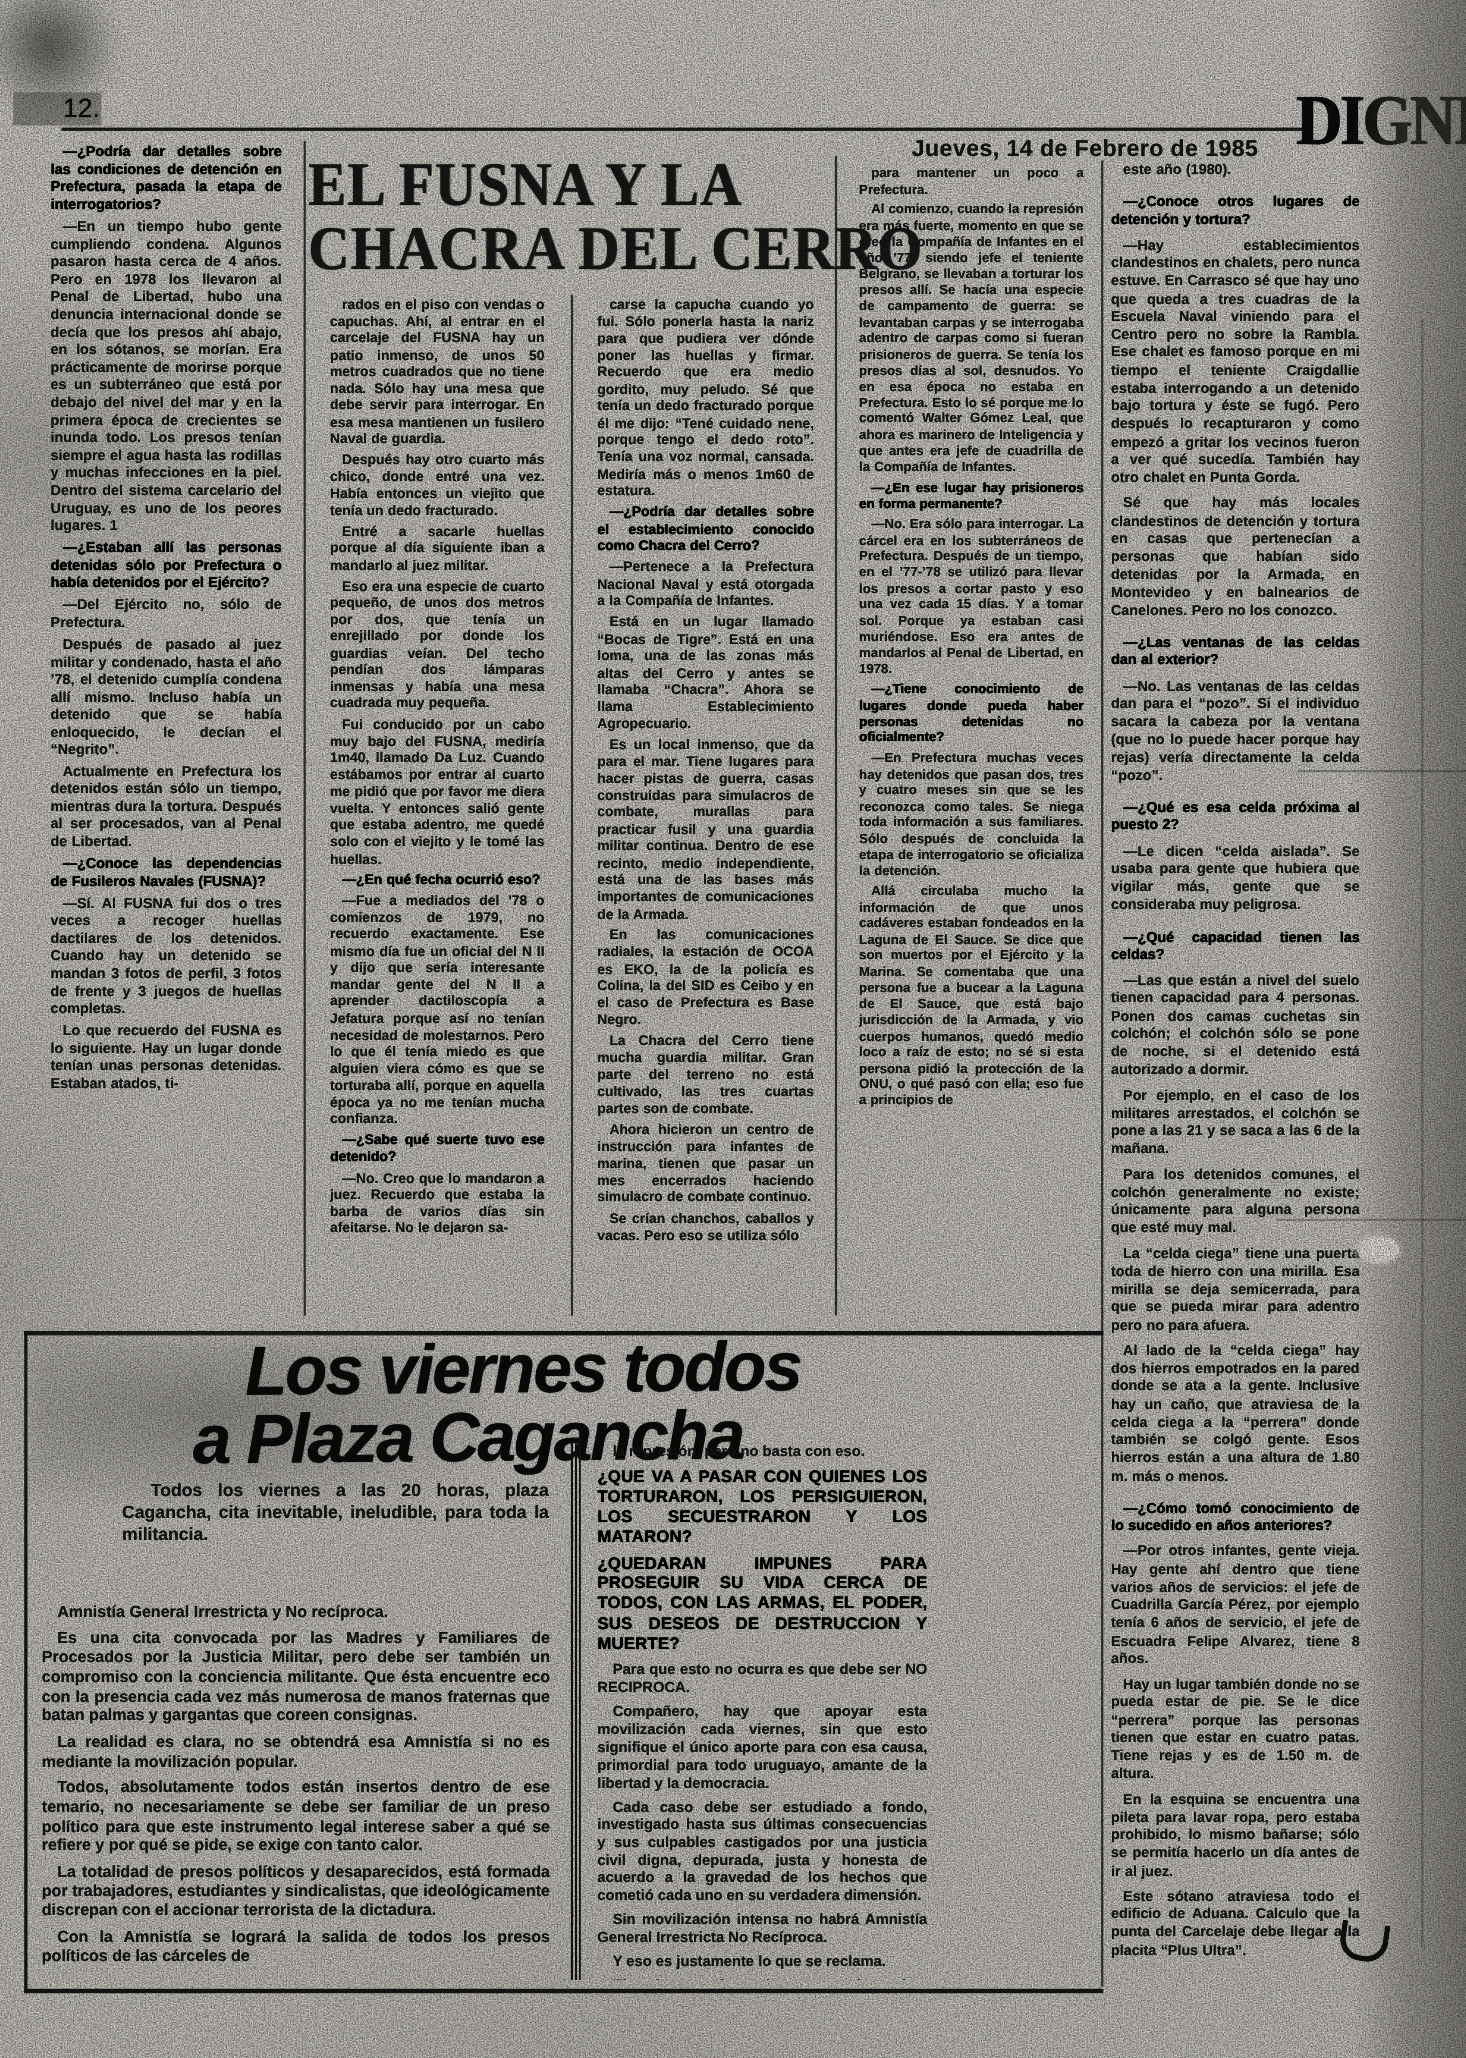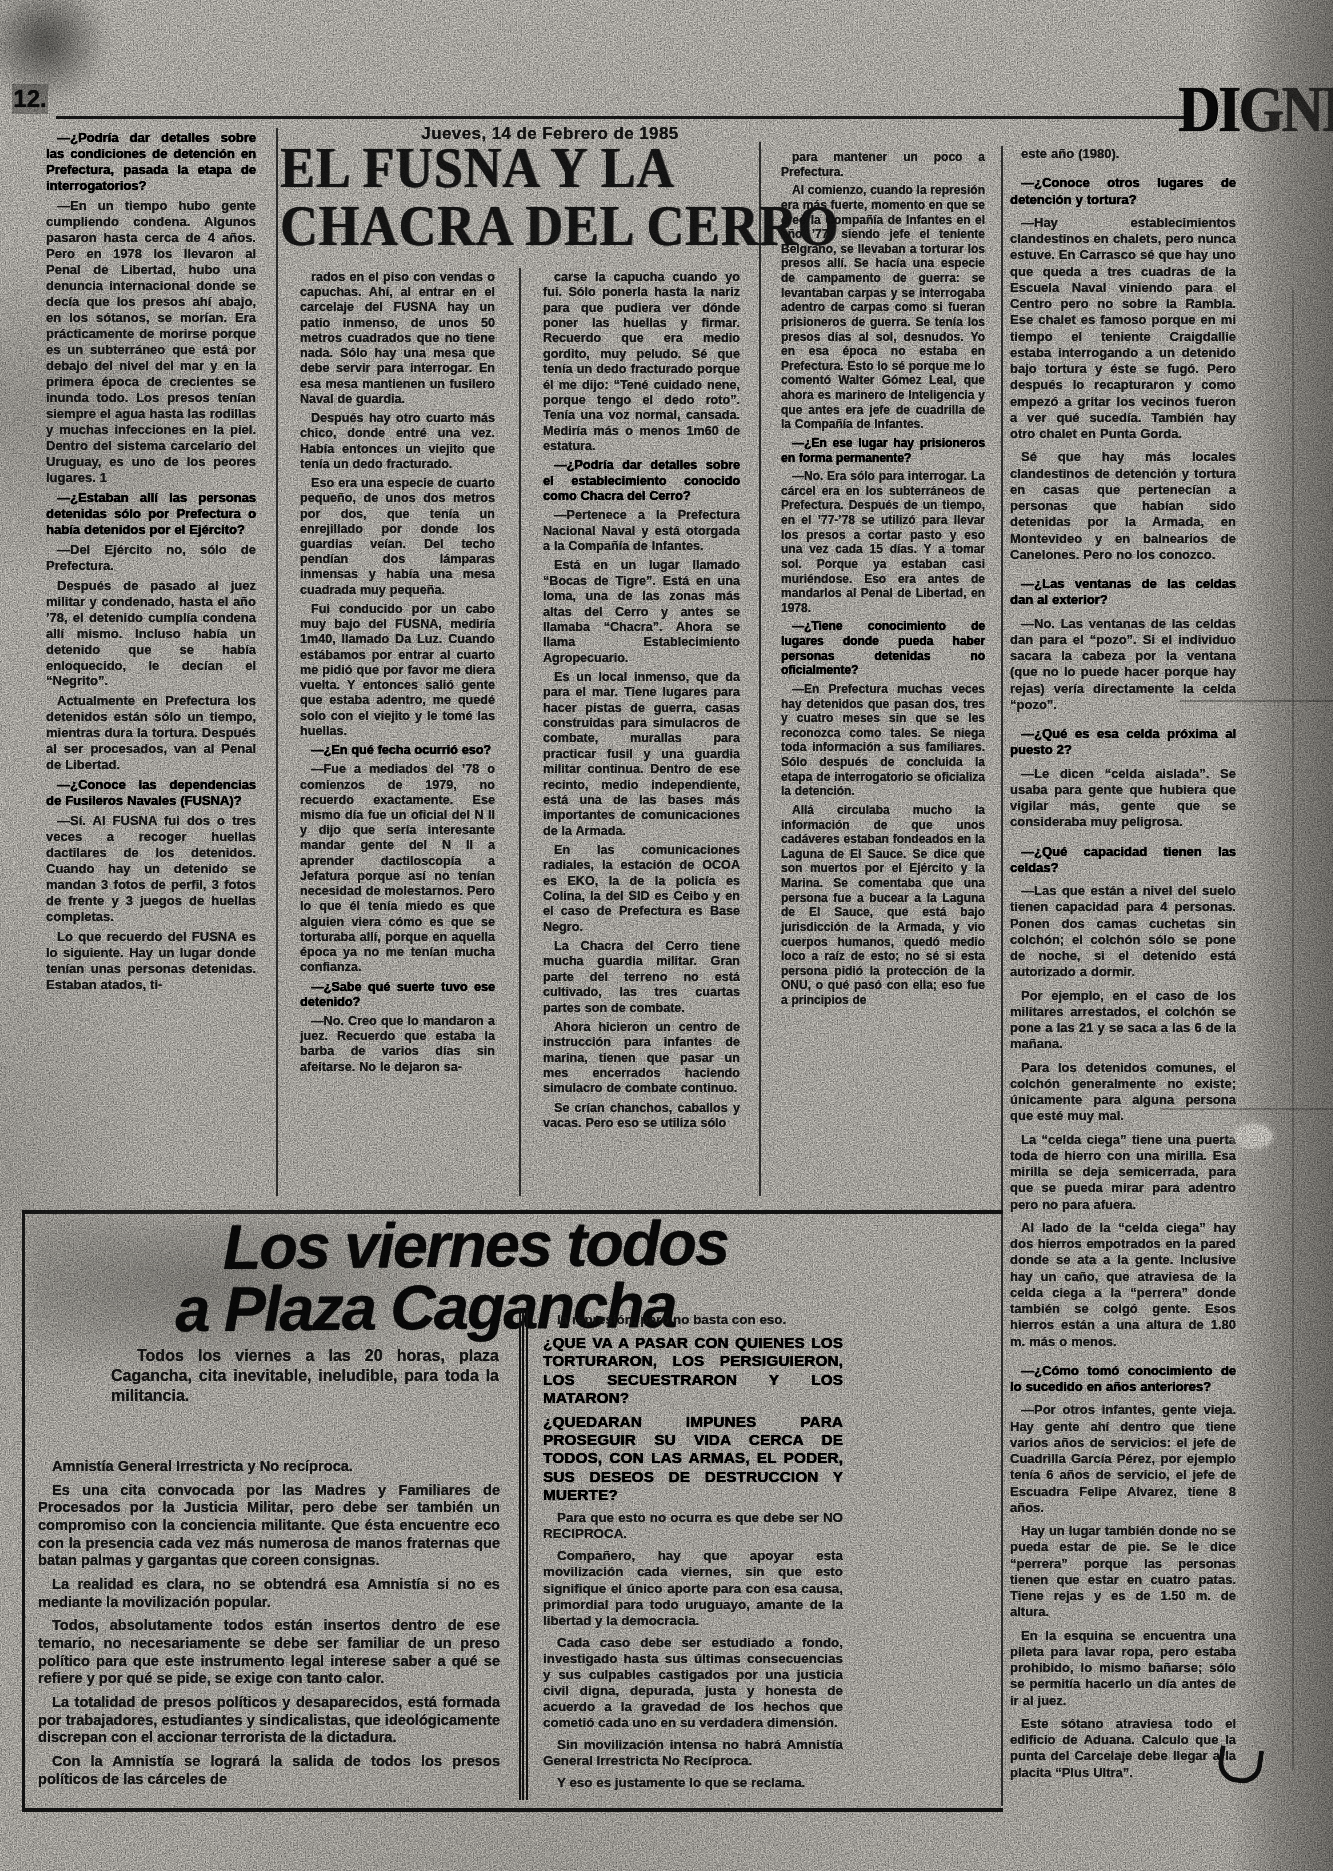--- a/index.html
+++ b/index.html
@@ -7,24 +7,24 @@
     background:
       radial-gradient(ellipse 340px 260px at 2% 22%, rgba(110,108,102,.30), transparent 65%),
       radial-gradient(ellipse 260px 500px at 0% 62%, rgba(120,118,112,.22), transparent 60%),
       radial-gradient(ellipse 500px 300px at 40% 101%, rgba(140,138,130,.18), transparent 70%),
       linear-gradient(#d2cfc8,#c9c6bf);
     font-family:"Liberation Sans", sans-serif; color:#161616;}
   .noise{position:absolute;inset:0;pointer-events:none;mix-blend-mode:multiply;}
 
   
   .pagenum{position:absolute;left:12px;top:84px;width:36px;height:30px;background:rgba(90,88,84,.55);
-    color:#0d0d0d;font-size:24px;font-weight:700;text-align:center;line-height:30px;text-shadow:0 0 1px #000;}
+    color:#0d0d0d;font-size:24px;font-weight:400;text-align:center;line-height:30px;text-shadow:0 0 1px #000;padding-left:44px;}
   .header-rule{position:absolute;left:56px;top:116px;width:1136px;height:3px;background:#1a1a1a;}
-  .date{position:absolute;left:0;top:124px;width:1100px;text-align:center;font-size:17px;font-weight:700;
-    letter-spacing:.4px;text-shadow:0 0 .6px rgba(10,10,10,.8);}
+  .date{position:absolute;left:0;top:124px;width:1100px;text-align:right;font-size:21px;font-weight:700;
+    letter-spacing:.4px;text-shadow:0 0 .6px rgba(10,10,10,.8);padding-left:44px;}
   .masthead{position:absolute;left:1178px;top:72px;font-family:"Liberation Serif",serif;font-weight:700;
     font-size:58px;letter-spacing:-2px;transform:scaleY(1.12);transform-origin:left top;color:#0b0b0b;
     text-shadow:1px 0 0 #000, 0 0 1px #000;white-space:nowrap;}
 
   
   .col{position:absolute;overflow:hidden;font-weight:700;}
   .col p{margin:0 12px 4px;text-indent:11px;text-align:justify;
     text-shadow:0 0 .6px rgba(15,15,15,.75);word-spacing:.4px;}
   .col p.q{color:#000;text-shadow:.35px 0 0 #000, 0 0 .7px #000;}
   .c1{left:34px;top:130px;width:234px;height:1066px;font-size:13px;line-height:1.23;}
@@ -110,20 +110,21 @@
       <p>—Del Ejército no, sólo de Prefectura.</p>
       <p>Después de pasado al juez militar y condenado, hasta el año ’78, el detenido cumplía condena allí mismo. Incluso había un detenido que se había enloquecido, le decían el “Negrito”.</p>
       <p>Actualmente en Prefectura los detenidos están sólo un tiempo, mientras dura la tortura. Después al ser procesados, van al Penal de Libertad.</p>
       <p class="q">—¿Conoce las dependencias de Fusileros Navales (FUSNA)?</p>
       <p>—Sí. Al FUSNA fui dos o tres veces a recoger huellas dactilares de los detenidos. Cuando hay un detenido se mandan 3 fotos de perfil, 3 fotos de frente y 3 juegos de huellas completas.</p>
       <p>Lo que recuerdo del FUSNA es lo siguiente. Hay un lugar donde tenían unas personas detenidas. Estaban atados, ti-</p>
     </div>
   <div class="col c2">
       <p>rados en el piso con vendas o capuchas. Ahí, al entrar en el carcelaje del FUSNA hay un patio inmenso, de unos 50 metros cuadrados que no tiene nada. Sólo hay una mesa que debe servir para interrogar. En esa mesa mantienen un fusilero Naval de guardia.</p>
       <p>Después hay otro cuarto más chico, donde entré una vez. Había entonces un viejito que tenía un dedo fracturado.</p>
+      <p>Entré a sacarle huellas porque al día siguiente iban a mandarlo al juez militar.</p>
       <p>Eso era una especie de cuarto pequeño, de unos dos metros por dos, que tenía un enrejillado por donde los guardias veían. Del techo pendían dos lámparas inmensas y había una mesa cuadrada muy pequeña.</p>
       <p>Fui conducido por un cabo muy bajo del FUSNA, mediría 1m40, llamado Da Luz. Cuando estábamos por entrar al cuarto me pidió que por favor me diera vuelta. Y entonces salió gente que estaba adentro, me quedé solo con el viejito y le tomé las huellas.</p>
       <p class="q">—¿En qué fecha ocurrió eso?</p>
       <p>—Fue a mediados del ’78 o comienzos de 1979, no recuerdo exactamente. Ese mismo día fue un oficial del N II y dijo que sería interesante mandar gente del N II a aprender dactiloscopía a Jefatura porque así no tenían necesidad de molestarnos. Pero lo que él tenía miedo es que alguien viera cómo es que se torturaba allí, porque en aquella época ya no me tenían mucha confianza.</p>
       <p class="q">—¿Sabe qué suerte tuvo ese detenido?</p>
       <p>—No. Creo que lo mandaron a juez. Recuerdo que estaba la barba de varios días sin afeitarse. No le dejaron sa-</p>
     </div>
   <div class="col c3">
       <p>carse la capucha cuando yo fui. Sólo ponerla hasta la nariz para que pudiera ver dónde poner las huellas y firmar. Recuerdo que era medio gordito, muy peludo. Sé que tenía un dedo fracturado porque él me dijo: “Tené cuidado nene, porque tengo el dedo roto”. Tenía una voz normal, cansada. Mediría más o menos 1m60 de estatura.</p>
       <p class="q">—¿Podría dar detalles sobre el establecimiento conocido como Chacra del Cerro?</p>

